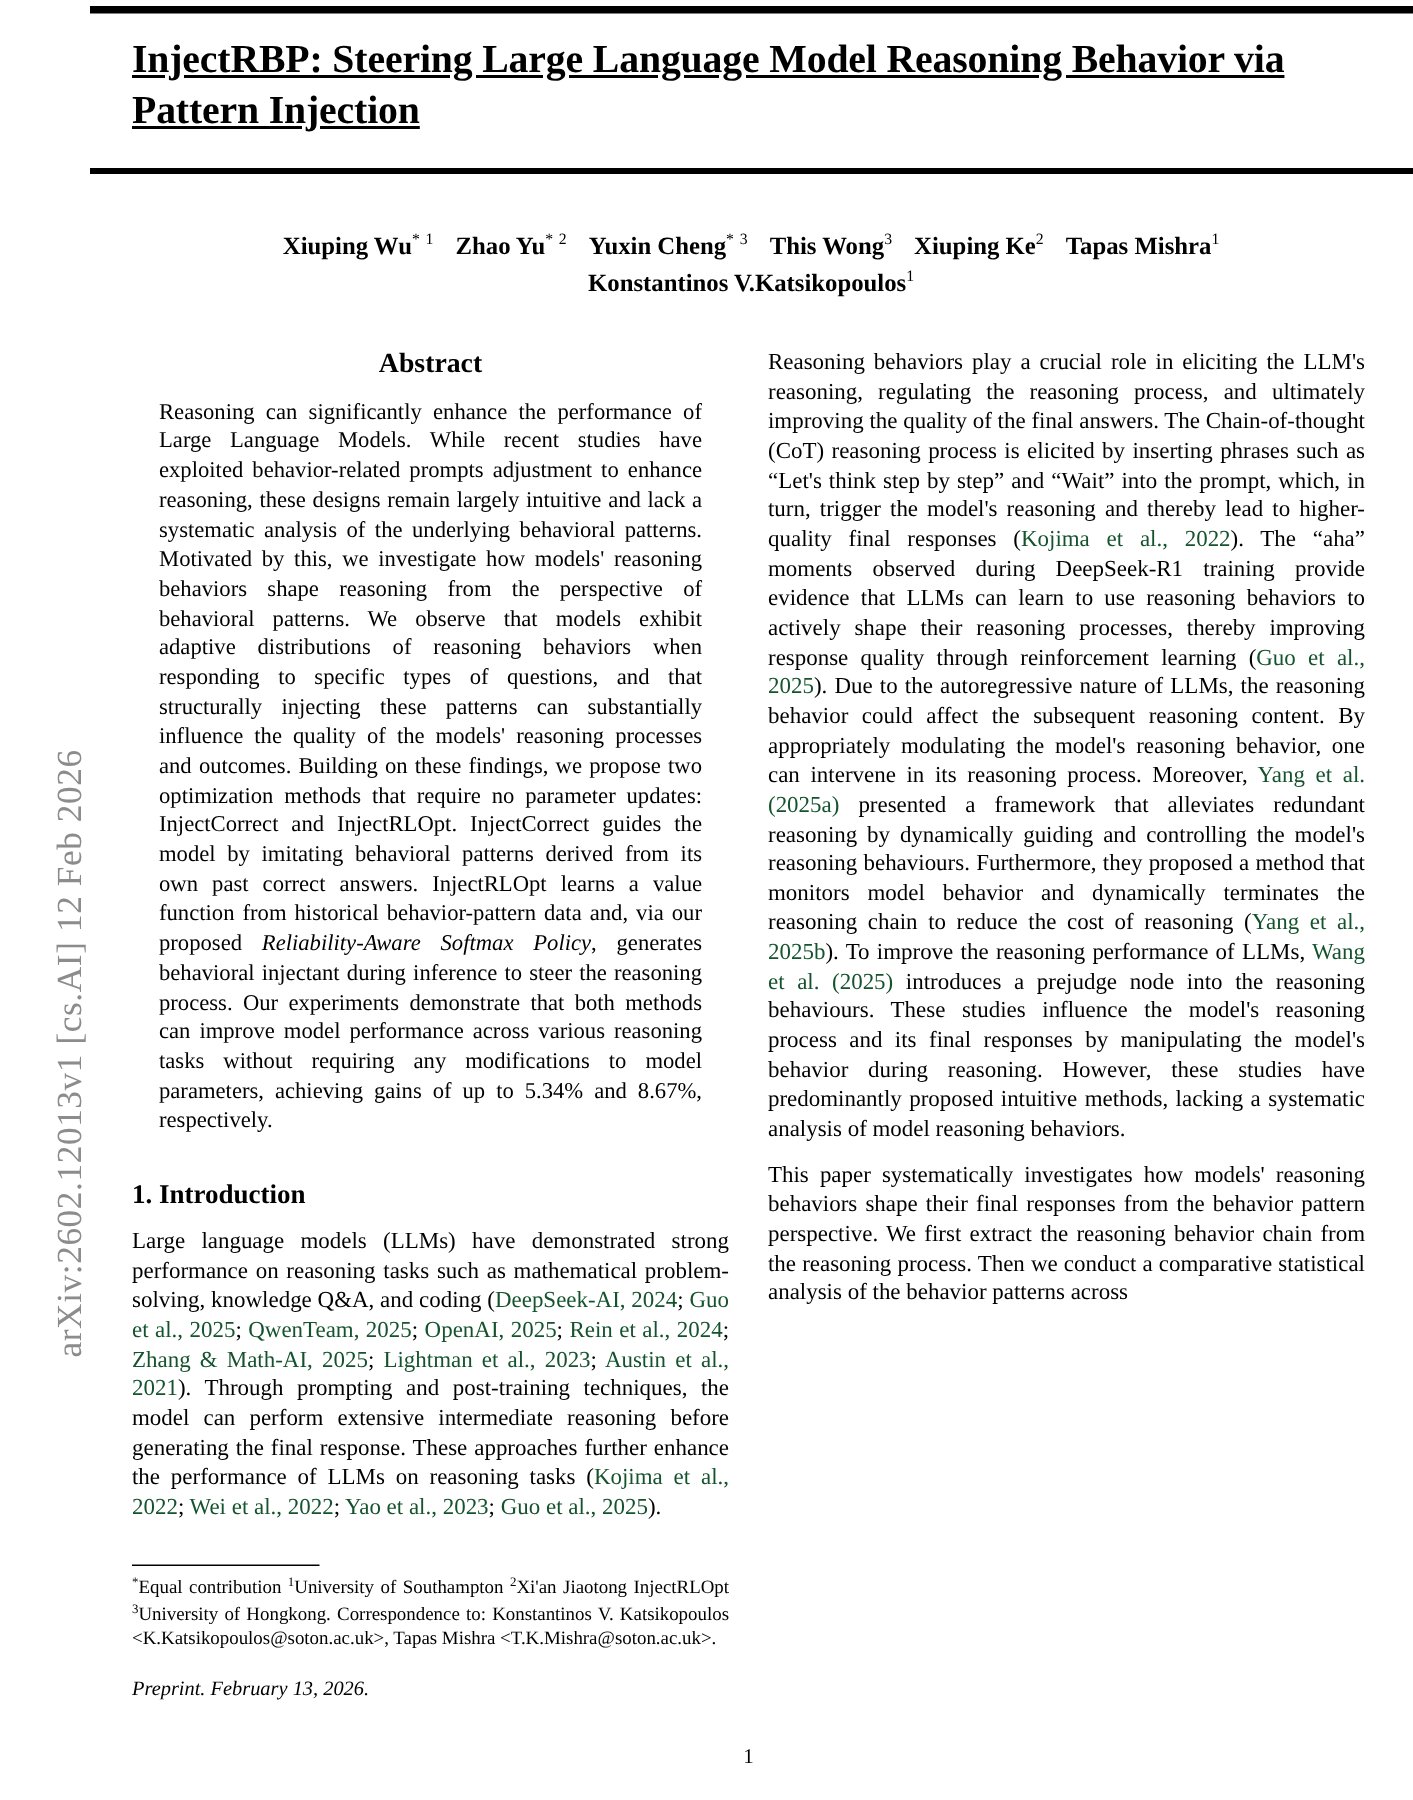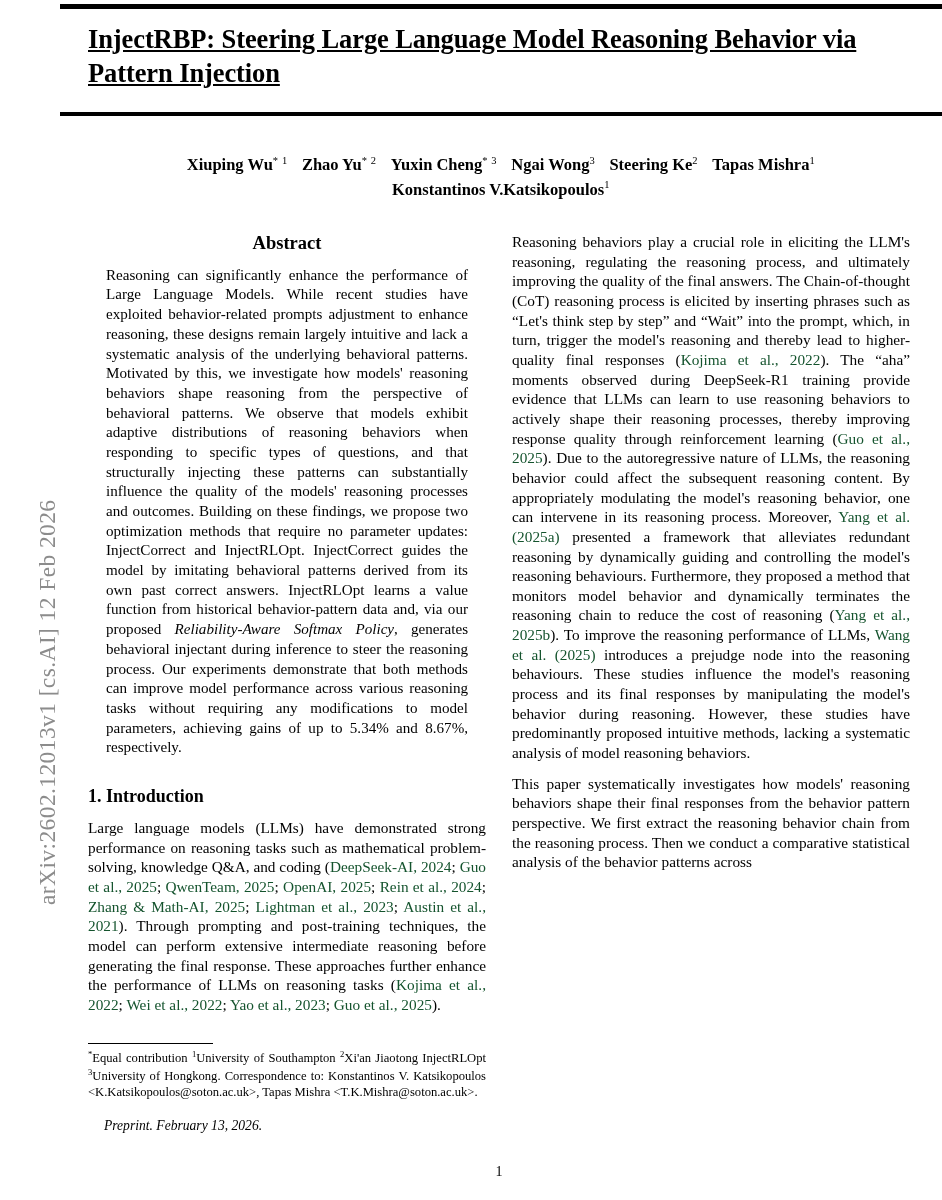--- a/index.html
+++ b/index.html
@@ -174,21 +174,20 @@
     margin: 0;
   }
   #footnote .fn-text sup {
     font-size: 8.6px;
     vertical-align: super;
   }
   #preprint-line {
     margin-top: 17px;
     font-size: 13.6px;
     font-style: italic;
-    margin-left: 16px;
   }
 
   #page-number {
     position: absolute;
     left: 0;
     top: 1164px;
     width: 886px;
     text-align: center;
     font-size: 14px;
   }
@@ -207,22 +206,22 @@
   <div id="title-block">
     <h1 id="paper-title">InjectRBP: Steering Large Language Model Reasoning Behavior via Pattern Injection</h1>
   </div>
 
   <div class="rule-under-title"></div>
 
   <div id="authors-block">
     <span class="author"><span>Xiuping Wu</span><sup>* 1</sup></span>
     <span class="author"><span>Zhao Yu</span><sup>* 2</sup></span>
     <span class="author"><span>Yuxin Cheng</span><sup>* 3</sup></span>
-    <span class="author"><span>Ngai Wong</span><sup>3</sup></span>
-    <span class="author"><span>Steering Ke</span><sup>2</sup></span>
+    <span class="author"><span>This Wong</span><sup>3</sup></span>
+    <span class="author"><span>Xiuping Ke</span><sup>2</sup></span>
     <span class="author"><span>Tapas Mishra</span><sup>1</sup></span>
     <span class="author author-line2"><span>Konstantinos V.Katsikopoulos</span><sup>1</sup></span>
   </div>
 
   <div id="columns">
 
     <div class="col" id="col-left">
 
       <div class="abstract-heading">Abstract</div>
 

